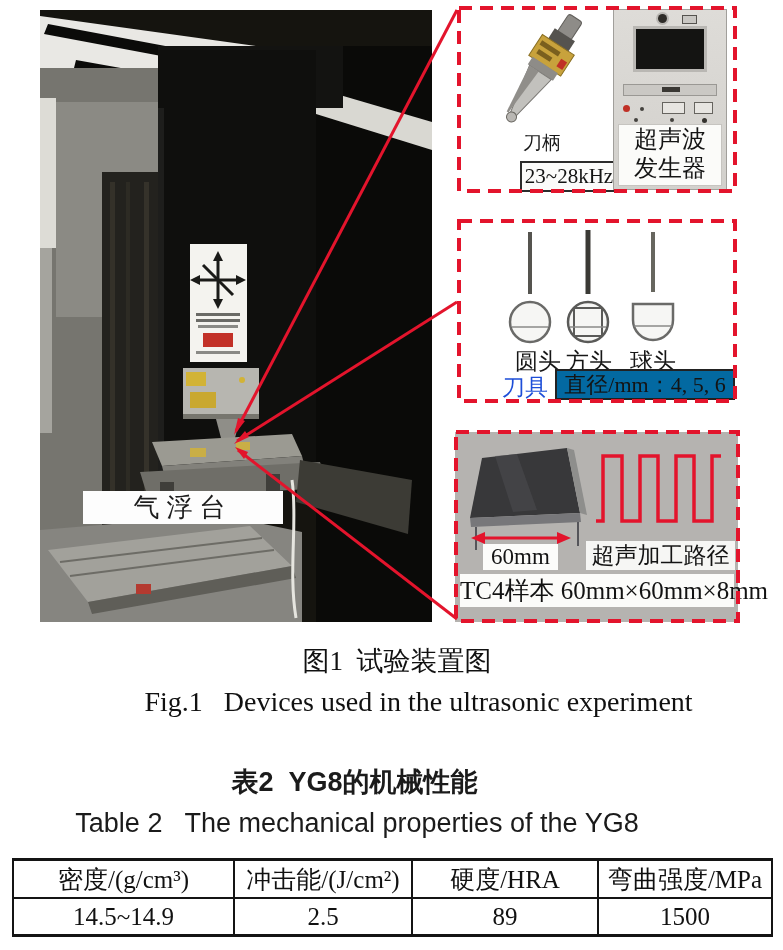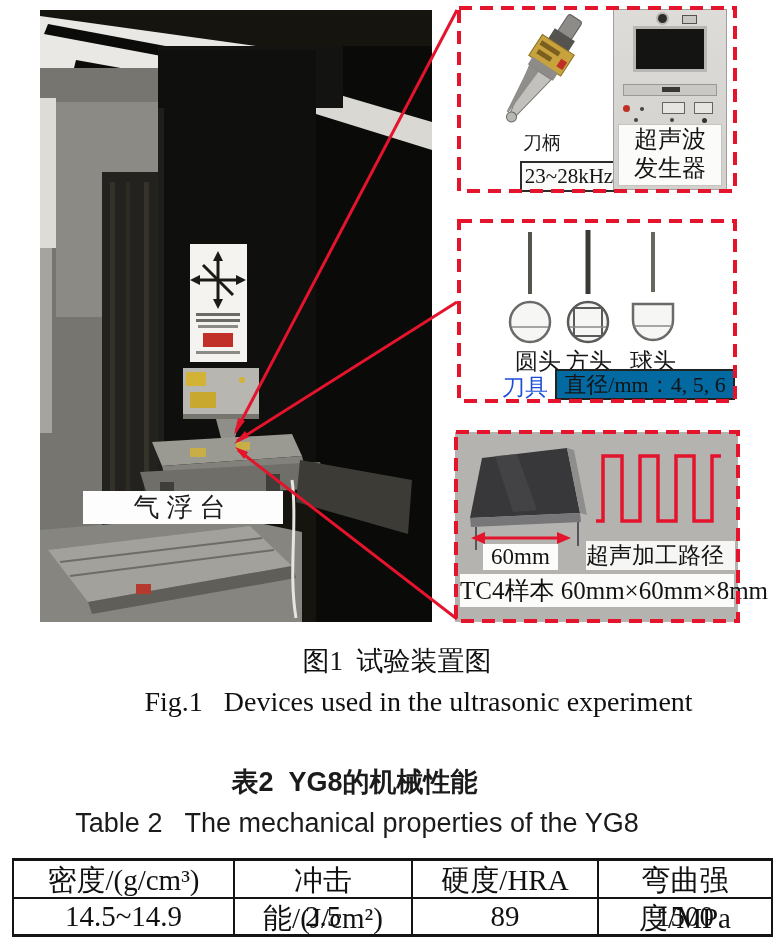--- a/index.html
+++ b/index.html
@@ -56,36 +56,36 @@
   #tools-label{position:absolute;left:499px;top:372px;width:52px;font-size:23px;color:#1d4ed8;text-align:center;}
   #dia-box{position:absolute;left:555px;top:369px;width:176px;height:27px;
     border:2px solid #222222;background:#0369a1;font-size:22px;line-height:27px;
     text-align:center;color:#141414;}
 
   
   #sample-bg{position:absolute;left:455px;top:432px;width:283px;height:190px;background:#b5b3b0;}
   #label-60mm{position:absolute;left:483px;top:544px;width:75px;height:26px;
     background:#fcfcfa;font-size:23px;line-height:26px;text-align:center;color:#141414;}
   #label-path{position:absolute;left:586px;top:541px;width:149px;height:29px;
-    background:#f6f6f4;font-size:23px;line-height:29px;color:#141414;}
+    background:#f6f6f4;font-size:23px;line-height:29px;text-align:center;color:#141414;}
   #label-sample{position:absolute;left:460px;top:574px;width:274px;height:33px;
     background:#fbfbf9;font-size:25px;line-height:33px;text-align:center;color:#121212;}
 
   
   #caption-zh{position:absolute;left:0;top:643px;width:740px;font-size:27px;color:#111;}
   #caption-en{position:absolute;left:0;top:686px;width:783px;font-size:28px;color:#111;}
   #title-zh{position:absolute;left:0;top:764px;width:655px;font-size:27px;font-weight:bold;color:#1b1b1b;}
   #title-en{position:absolute;left:0;top:808px;width:660px;font-size:27px;color:#1b1b1b;}
 
   
   #props-table{position:absolute;left:12px;top:858px;width:761px;
     border-top:3px solid #141414;border-bottom:3px solid #141414;
     border-left:2px solid #141414;border-right:2px solid #141414;
     box-sizing:border-box;display:grid;grid-template-columns:219px 178px 186px 1fr;}
-  .th,.td{font-size:29px;color:#111;text-align:center;box-sizing:border-box;}
+  .th,.td{font-size:25px;color:#111;text-align:center;box-sizing:border-box;}
   .th{height:38px;line-height:38px;border-bottom:2px solid #141414;}
   .td{height:35px;line-height:35px;}
   .c2,.c3,.c4{border-left:2px solid #141414;}
 </style>
 </head>
 <body>
 
 <div id="page">
 
   <div id="figure-area">

